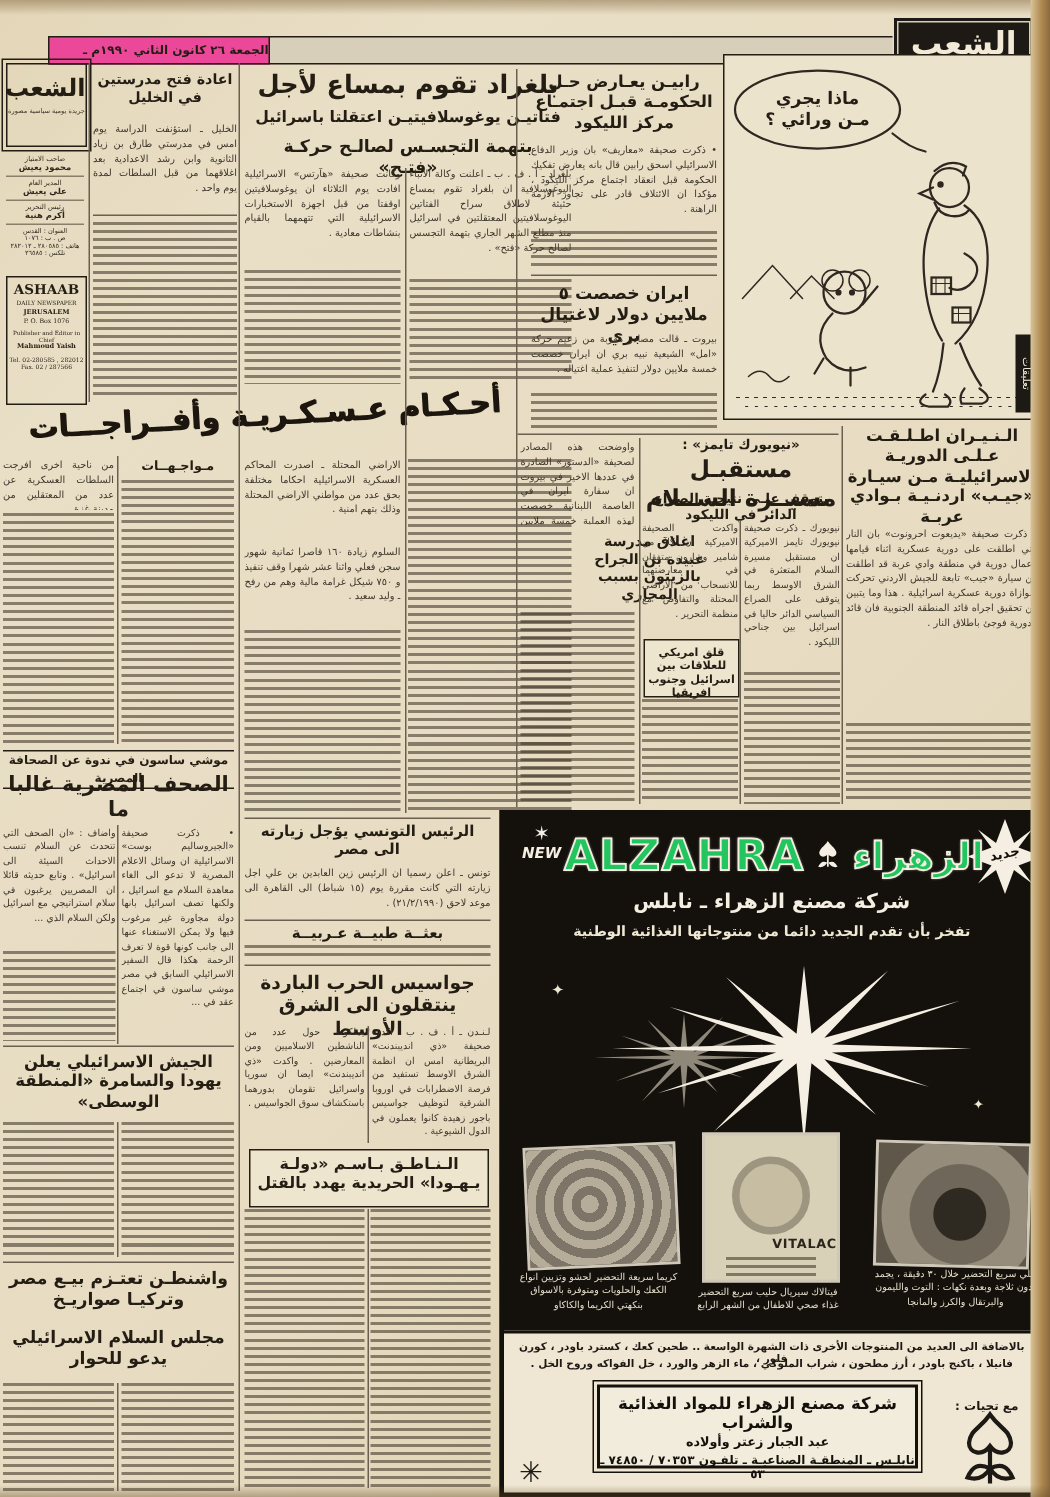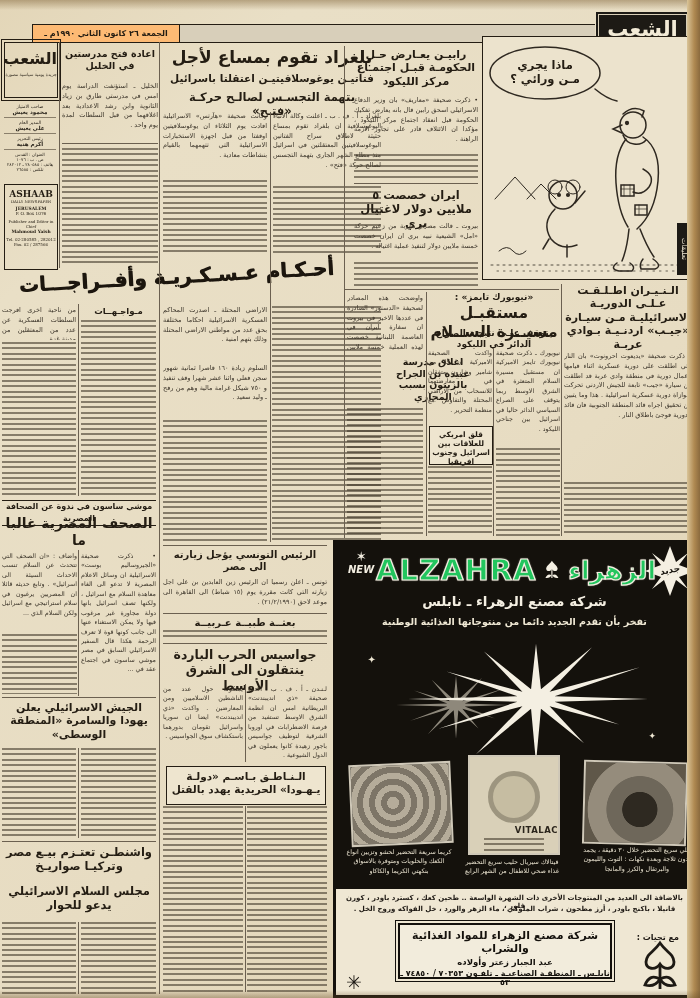--- a/index.html
+++ b/index.html
@@ -25,21 +25,21 @@
   .cap{color:#e9e2cf;font-size:6.3px;line-height:1.5;text-align:center;}
   .vert{writing-mode:vertical-rl;text-orientation:mixed;}
 </style>
 </head>
 <body>
 
 <div id="page">
   <div class="abs edge-t"></div>
 
   <div class="abs barfill" style="left:33px;top:24px;width:562px;height:17px;">
-    <div class="abs boxed" style="right:415px;top:-1px;width:146px;height:17px;background:#fdba74;font-size:8px;font-weight:700;color:#241d13;text-align:center;line-height:17px;">الجمعة ٢٦ كانون الثاني ١٩٩٠م ـ</div>
+    <div class="abs boxed" style="right:415px;top:-1px;width:146px;height:17px;background:#ec4899;font-size:8px;font-weight:700;color:#241d13;line-height:17px;">الجمعة ٢٦ كانون الثاني ١٩٩٠م ـ</div>
   </div>
   <div class="abs logo-black" style="left:596px;top:12px;width:93px;height:34px;font-size:21px;">الشعب</div>
 
   <div class="abs" style="left:4px;top:42px;width:52px;height:54px;border:1.5px solid #241d13;outline:1px solid #241d13;outline-offset:2px;text-align:center;">
     <div style="font-size:16px;font-weight:800;color:#241d13;margin-top:6px;">الشعب</div>
     <div style="font-size:4.4px;color:#3a3328;margin-top:4px;">جريدة يومية سياسية مصورة</div>
   </div>
   <div class="abs" style="left:4px;top:104px;width:52px;text-align:center;color:#2e281f;">
     <div style="font-size:4.6px;">صاحب الامتياز</div>
     <div style="font-size:5.6px;font-weight:700;border-bottom:1px solid #8a7f6b;padding-bottom:2px;">محمود يعيش</div>

